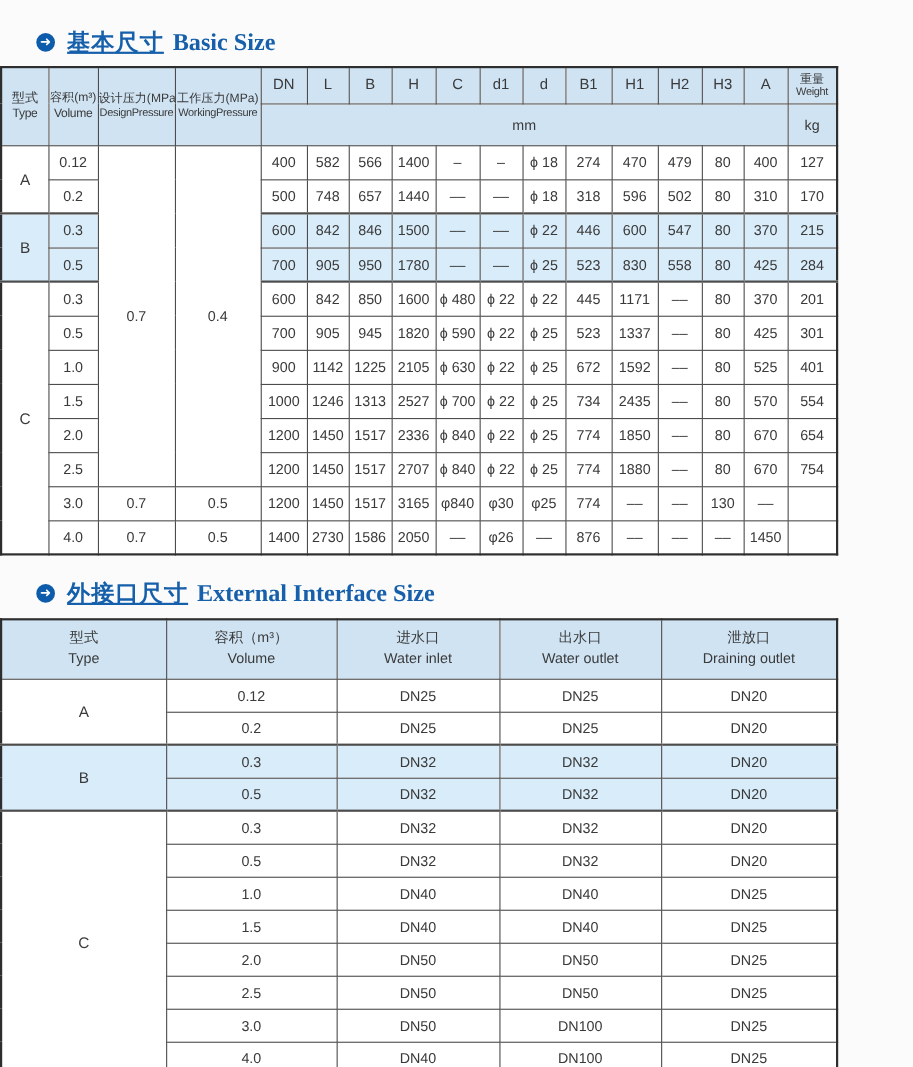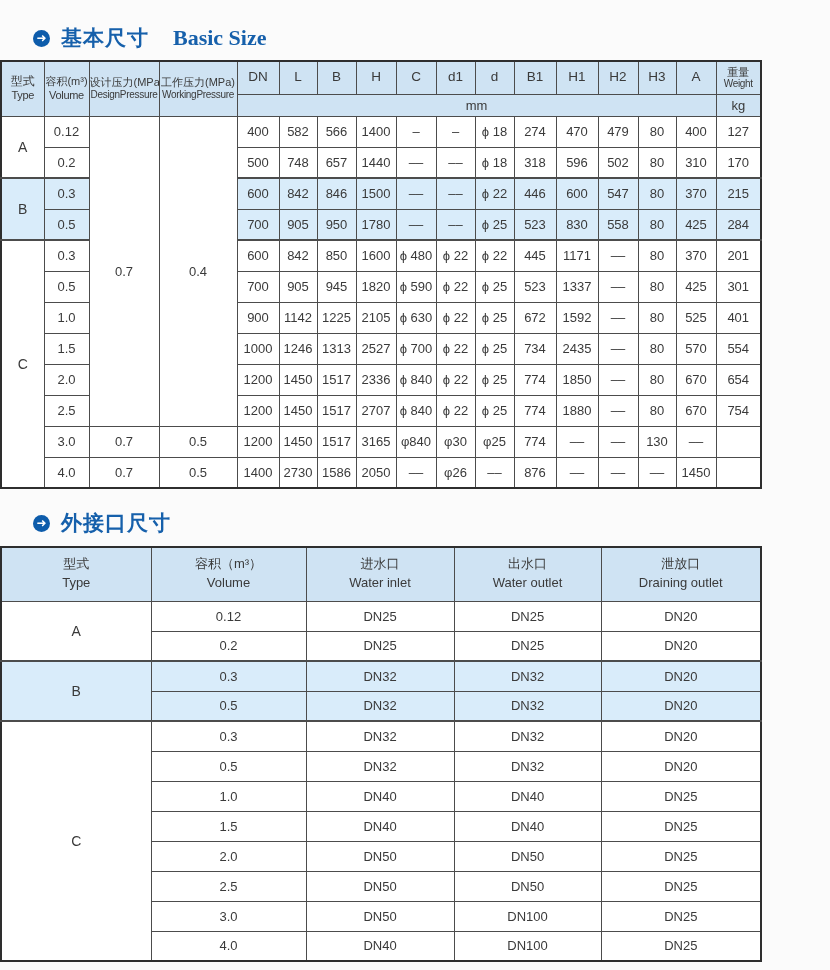--- a/index.html
+++ b/index.html
@@ -27,41 +27,41 @@
   .sec-title{display:flex;align-items:center;margin-left:33px;}
   .sec-title.first{padding-top:24px;}
   .sec-title.second{margin-top:20px;}
   .bullet-icon{
     width:17px;height:17px;border-radius:50%;
     background:var(--icon-blue);
     display:inline-flex;align-items:center;justify-content:center;
     margin-right:11px;flex:0 0 auto;
   }
   .bullet-icon .arr{color:#fff;font-size:12px;font-weight:bold;line-height:1;transform:translateY(-0.5px);}
-  .t-zh{font-size:21px;font-weight:bold;color:var(--accent);letter-spacing:1px;font-family:"DejaVu Sans",sans-serif;}
-  .t-en{font-size:22px;font-weight:bold;color:var(--accent);margin-left:24px;font-family:"Liberation Serif","DejaVu Serif",serif;}
+  .t-zh{font-size:21px;font-weight:bold;color:var(--accent);letter-spacing:1px;font-family:"DejaVu Sans",sans-serif;text-decoration:underline;}
+  .t-en{font-size:22px;font-weight:bold;color:var(--accent);margin-left:8px;font-family:"Liberation Serif","DejaVu Serif",serif;}
 
   
   table{border-collapse:collapse;table-layout:fixed;background:#fff;}
   table{border:2px solid var(--line-heavy);}
   td,th{
     border:1px solid var(--line);
     text-align:center;vertical-align:middle;
     padding:0;font-weight:normal;color:var(--ink);
     overflow:hidden;white-space:nowrap;
   }
   tr.grp-top td, tr.grp-top th{border-top-width:2px;text-align:center;}
   .hd{background:var(--hd-bg);}
   .hl{background:var(--hl-bg);}
 
   
   .t1{width:760px;margin-top:8px;}
   .t1 .hd-row1 th{height:33px;font-size:11px;line-height:1.25;}
   .t1 .hd-row1 th.dim-hd{font-size:13.5px;}
-  .t1 .hd-row2 td{height:22px;font-size:13px;text-align:center;}
+  .t1 .hd-row2 td{height:38px;font-size:13px;text-align:center;}
   .t1 .en{font-size:10px;letter-spacing:-0.3px;}
   .t1 .big-zh{font-size:12px;}
   .t1 .weight-hd div{font-size:11px;line-height:1.1;}
   .t1 .weight-hd .en{font-size:10px;}
   .t1 tbody tr{height:31px;}
   .t1 tbody td{font-size:13px;}
   .t1 tbody td[data-name="row-group-label"]{font-size:14px;}
 
   
   .t2{width:760px;margin-top:9px;}
@@ -347,20 +347,21 @@
           <td data-name="weight-cell"></td>
         </tr>
       </tbody>
   </table>
 
   <div class="sec-title second" data-name="section-title-external-interface">
     <span class="bullet-icon" data-name="arrow-right-circle-icon">
         <span class="arr">➜</span>
       </span>
     <span class="t-zh" data-name="section-title-zh">外接口尺寸</span>
+    <span class="t-en" data-name="section-title-en">External Interface Size</span>
   </div>
 
   <table class="t2" data-name="external-interface-table">
     <colgroup>
       <col style="width:150px">
         <col style="width:155px">
         <col style="width:148px">
         <col style="width:147px">
         <col style="width:160px">
     </colgroup>

